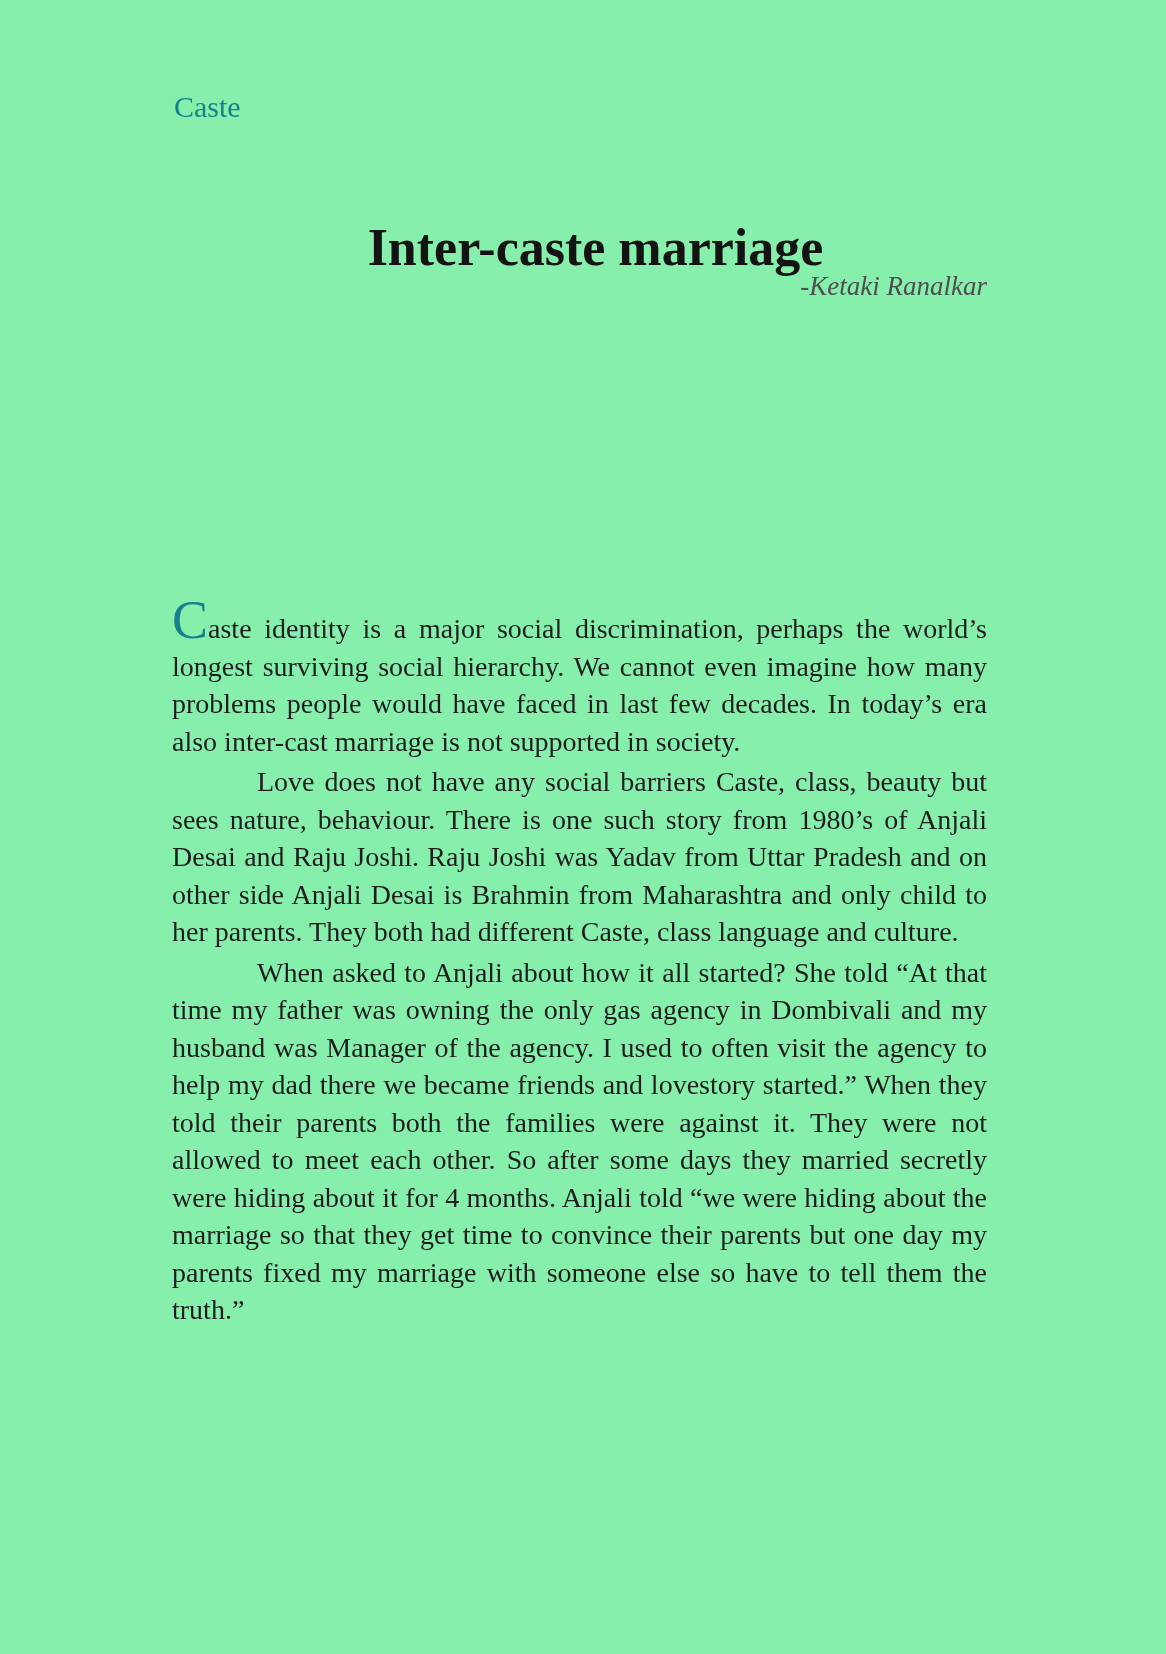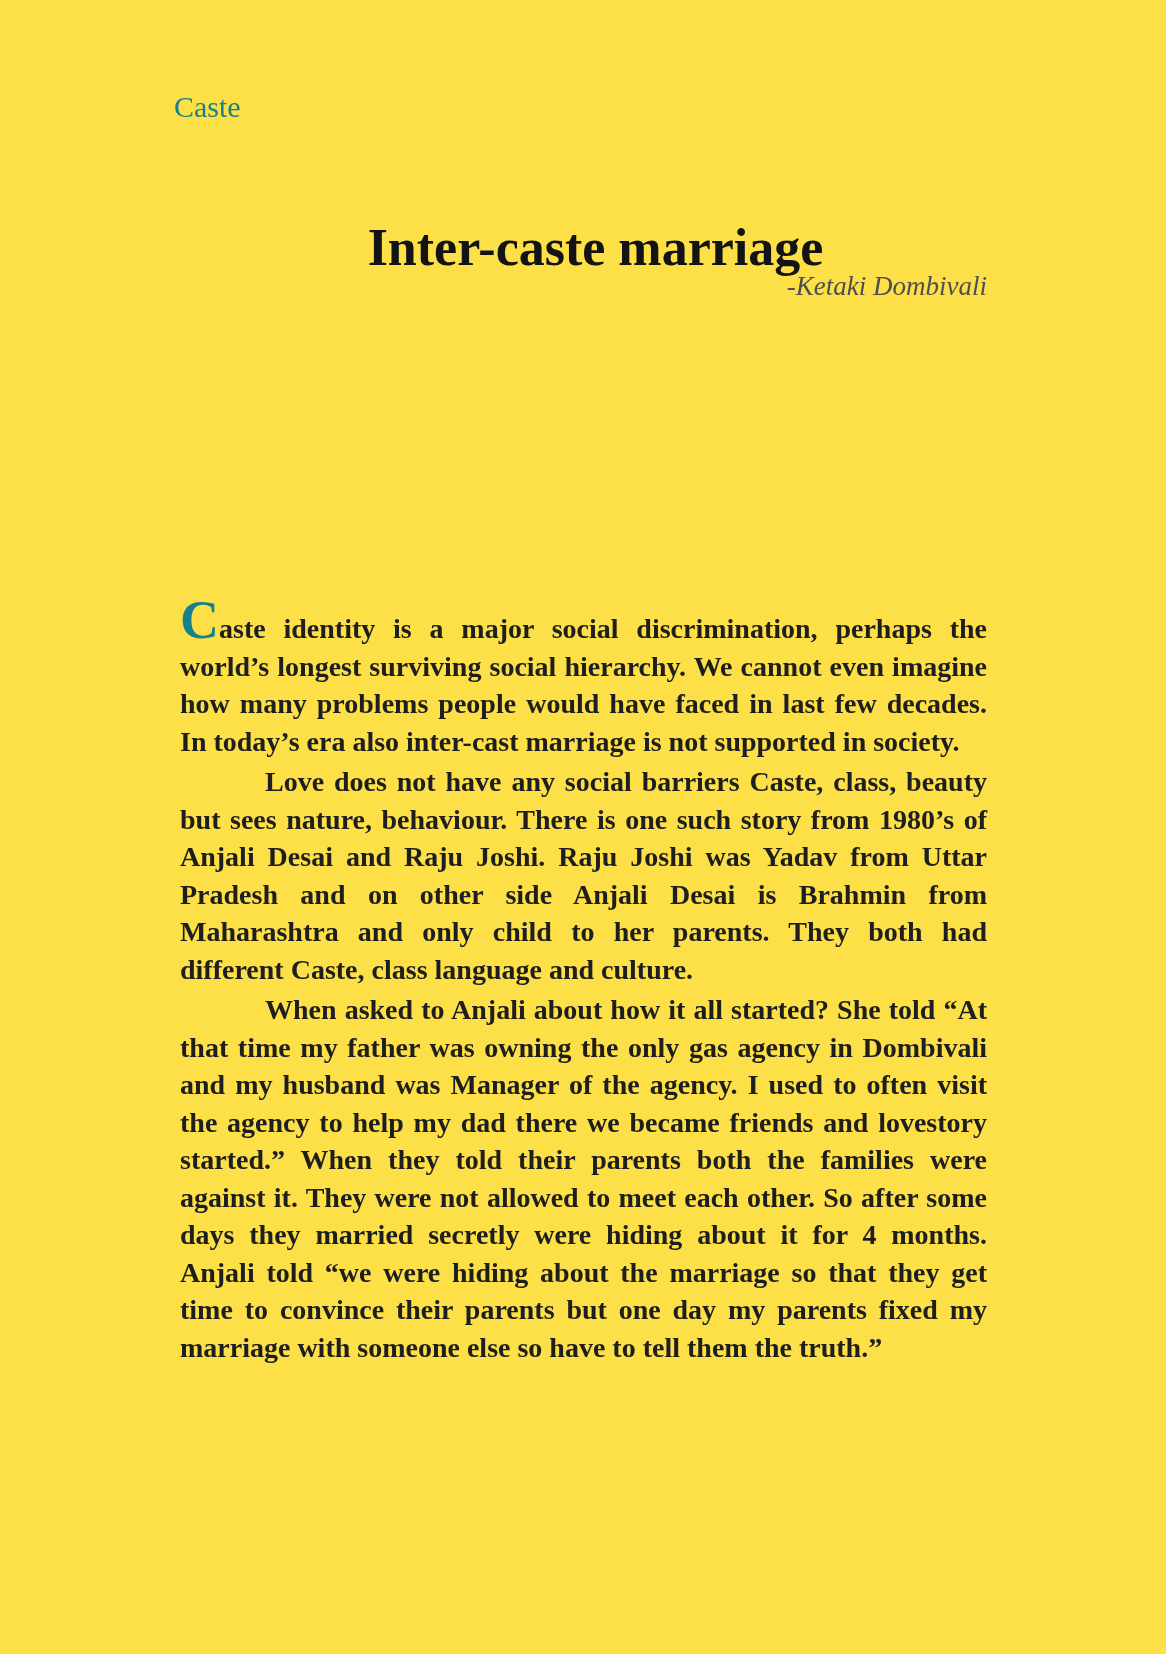--- a/index.html
+++ b/index.html
@@ -4,21 +4,21 @@
   <style>
     html, body {
       margin: 0;
       padding: 0;
       background: #ffffff;
     }
     .page {
       position: relative;
       width: 1166px;
       height: 1654px;
-      background: #fde047;
+      background: #86efac;
       font-family: "Liberation Serif", "DejaVu Serif", serif;
       overflow: hidden;
       color: #1e1e1e;
     }
     .section-label {
       position: absolute;
       left: 174px;
       top: 90px;
       font-size: 30px;
       line-height: 1.1;
@@ -52,23 +52,22 @@
       position: absolute;
       left: 172px;
       top: 610px;
       width: 815px;
       font-size: 28px;
       line-height: 37.5px;
       text-align: justify;
       color: #1e1e1e;
     }
     .para {
-      margin: 0 0 3px 8px;
+      margin: 0 0 3px 0;
       padding: 0;
-      font-weight: bold;
     }
     .para.indent {
       text-indent: 85px;
     }
     .dropcap {
       font-size: 54px;
       line-height: 0;
       color: #17808d;
     }
     .page-number {
@@ -83,21 +82,21 @@
   </style>
 </head>
 <body>
 
 <div class="page">
 
   <div class="section-label">Caste</div>
 
   <h1 class="title">Inter-caste marriage</h1>
 
-  <div class="author">-Ketaki Dombivali</div>
+  <div class="author">-Ketaki Ranalkar</div>
 
   <div class="article">
     <p class="para"><span class="dropcap">C</span><span>aste identity  is a major social discrimination, perhaps the world’s longest surviving social hierarchy. We cannot even imagine how many problems people would have faced in last few decades. In today’s era also inter-cast marriage is not supported in society.</span></p>
 
     <p class="para indent"><span>Love does not have any social barriers  Caste, class, beauty but sees nature, behaviour. There is one such story from 1980’s of Anjali Desai and Raju Joshi. Raju Joshi was Yadav from Uttar Pradesh and on other side Anjali Desai is Brahmin from Maharashtra and only child to her parents. They both had different Caste, class language and culture.</span></p>
 
     <p class="para indent"><span>When asked to Anjali about how it all started? She told “At that time my father was owning the only gas agency in Dombivali and my husband was Manager of the agency. I used to often visit the agency to help my dad there we became friends and lovestory started.”  When they told their parents both the families were against it. They were not allowed to meet each other. So after some days they married secretly were hiding about it for 4 months. Anjali told “we were hiding about the marriage so that they get time to convince their parents but one day my parents fixed my marriage with someone else so have to tell them the truth.”</span></p>
   </div>
 
 

